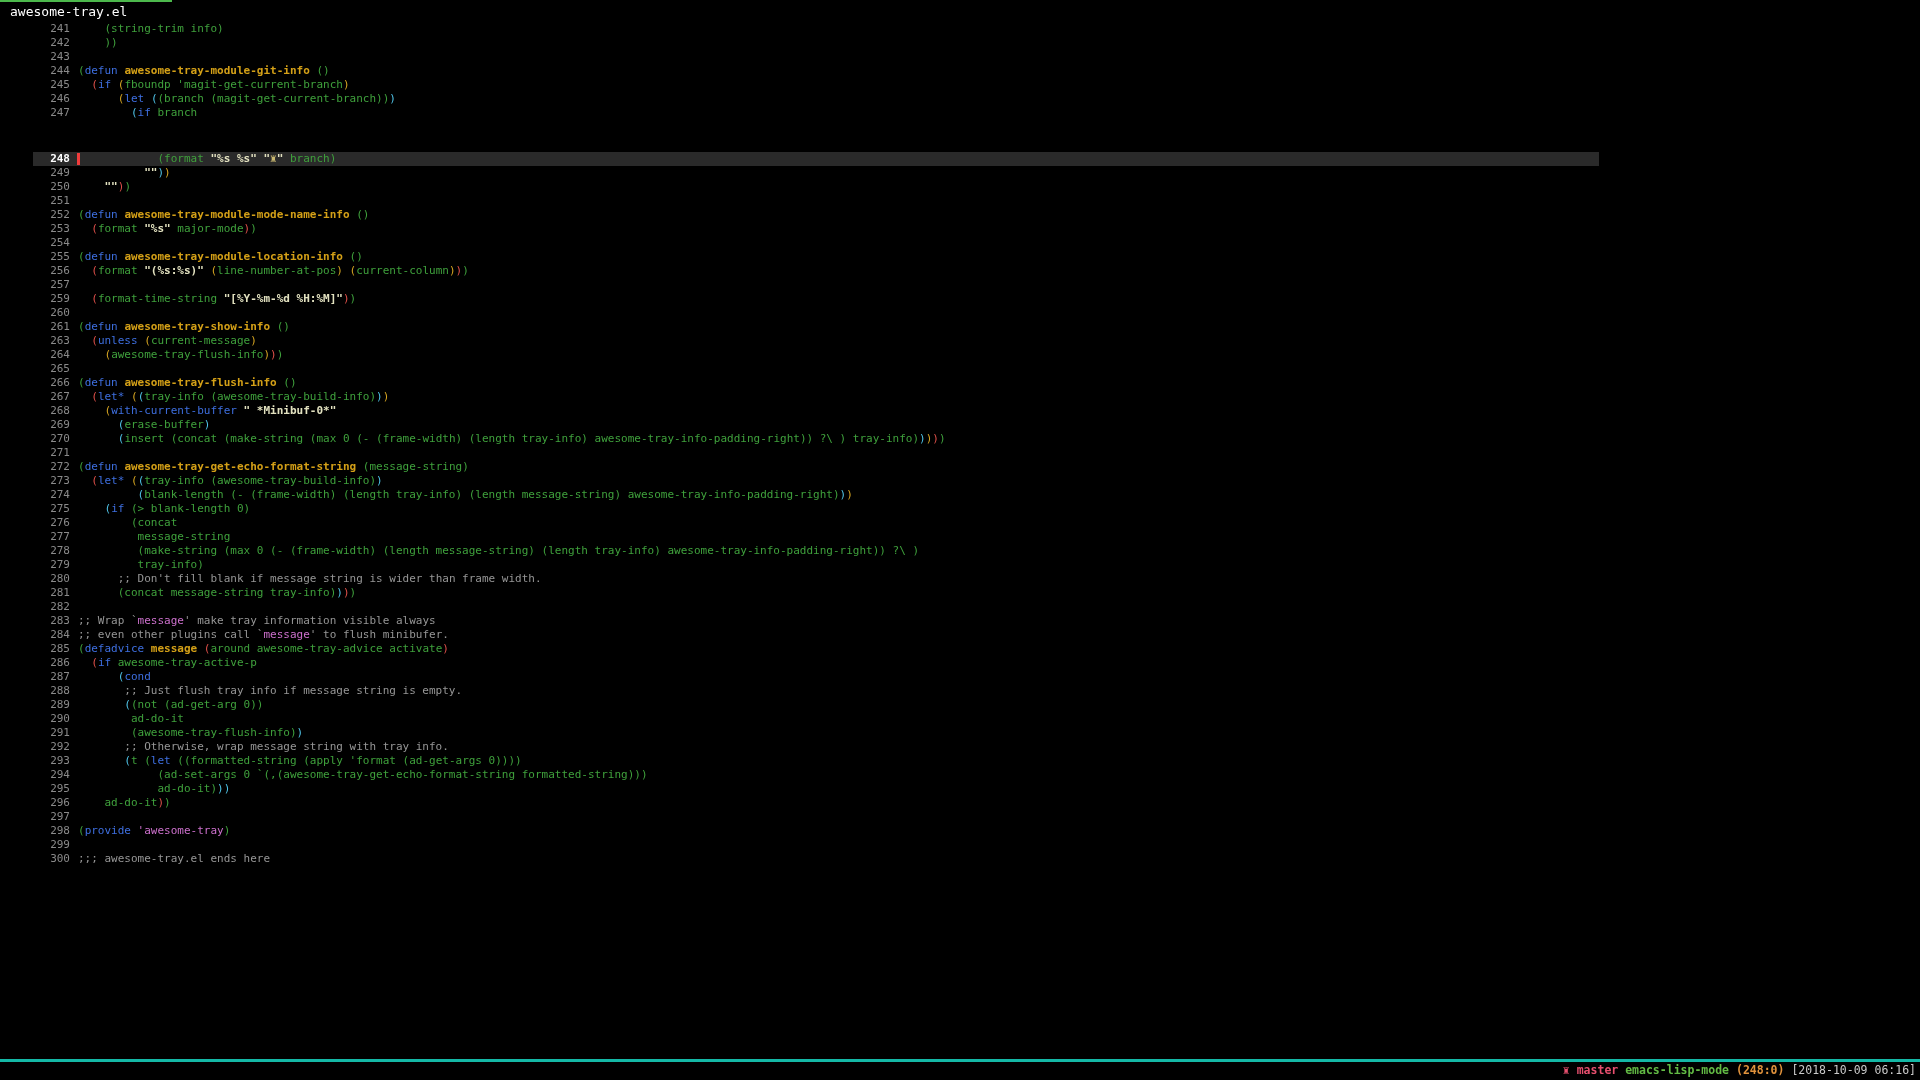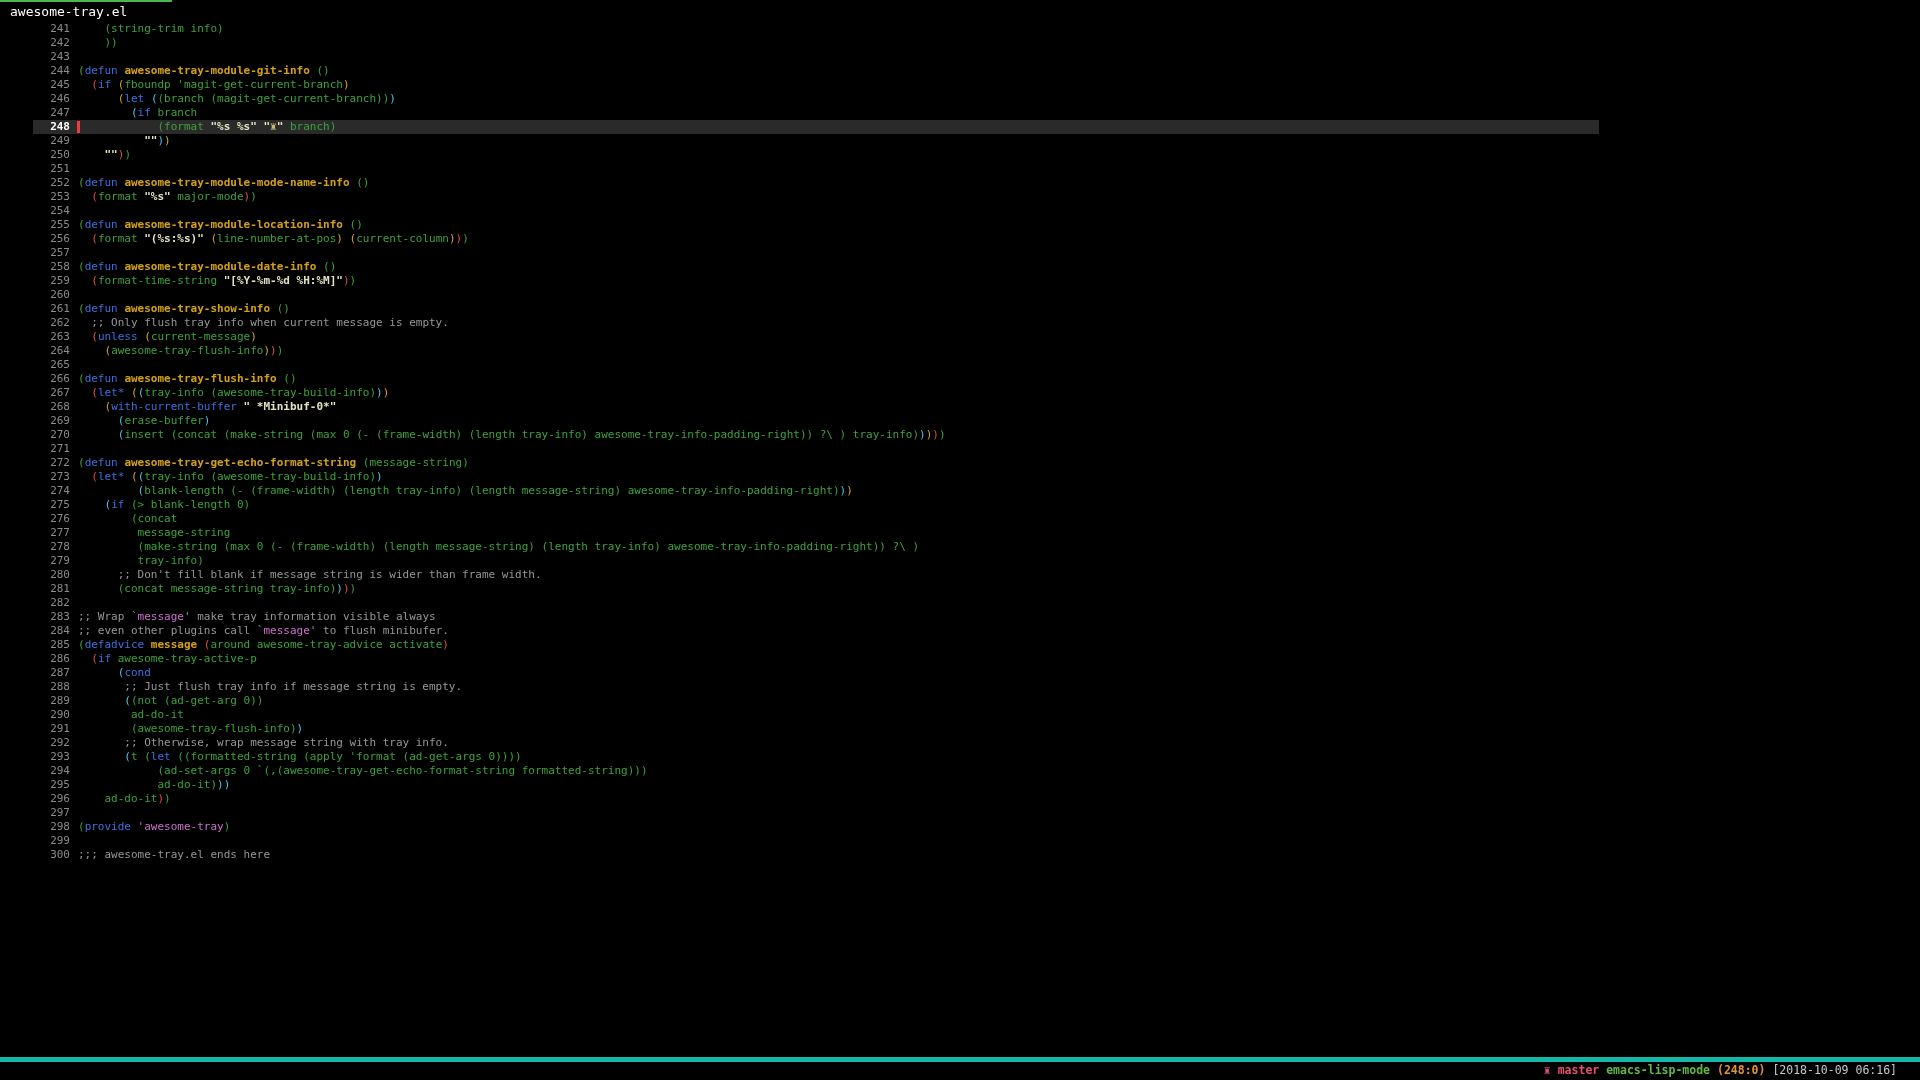--- a/index.html
+++ b/index.html
@@ -2,39 +2,39 @@
 <html><head>
 <meta charset="utf-8">
 <style>
   html,body{margin:0;padding:0;background:#000;}
   body{width:1920px;height:1080px;overflow:hidden;position:relative;
        font-family:"DejaVu Sans Mono","Liberation Mono",monospace;}
   .tab-indicator{position:absolute;top:0;left:0;width:172px;height:2px;background:#4cb84c;}
   .buffer-title{position:absolute;top:4px;left:10px;font-size:13px;color:#ffffff;}
   .code{position:absolute;top:22px;left:0;right:0;font-size:11px;padding-left:33px;}
   .row{display:flex;height:14px;line-height:14px;position:relative;}
-  .row.current{background:#2a2a2a;width:1566px;}
+  .row.current{background:#2a2a2a;width:1566px;margin-top:32px;}
   .ln{flex:0 0 37px;padding-right:8px;text-align:right;color:#8a8a8a;}
   .row.current .ln{color:#ffffff;font-weight:bold;}
   .txt{white-space:pre;}
   .cursor{position:absolute;left:44px;top:1px;width:3px;height:12px;background:#f03c3c;}
   
   .g{color:#3fa13c;}
   .b{color:#3e6fe0;}
   .fn{color:#d4a017;font-weight:bold;margin-top:8px;}
   .str{color:#e3e2c0;font-weight:bold;}
   .cm{color:#969696;}
   .mg{color:#cc70cc;}
   .r{color:#e0504a;}
   .yl{color:#d6a521;}
   .cy{color:#4fc4e8;}
   .rk{color:#c9b870;}
   
-  .modeline{position:absolute;left:0;right:0;bottom:0;height:17px;border-top:5px solid #14b8a6;
-            text-align:right;padding:1px 23px 0 0;font-size:11.5px;line-height:15px;background:#000;}
+  .modeline{position:absolute;left:0;right:0;bottom:0;height:17px;border-top:3px solid #14b8a6;
+            text-align:right;padding:1px 4px 0 0;font-size:11.5px;line-height:15px;background:#000;}
   .ml-git{color:#e64f6e;font-weight:bold;}
   .ml-mode{color:#63bb45;font-weight:bold;}
   .ml-pos{color:#e0923c;font-weight:bold;}
   .ml-date{color:#c9c9c9;}
 </style>
 </head>
 <body>
 
 <div class="tab-indicator"></div>
 <div class="buffer-title">awesome-tray.el</div>
@@ -103,38 +103,30 @@
     </div>
     <div class="row">
       <span class="ln">256</span>
       <span class="txt"><span class="g">  </span><span class="r">(</span><span class="g">format </span><span class="str">"(%s:%s)"</span><span class="g"> </span><span class="yl">(</span><span class="g">line-number-at-pos</span><span class="yl">)</span><span class="g"> </span><span class="yl">(</span><span class="g">current-column</span><span class="yl">)</span><span class="r">)</span><span class="g">)</span></span>
     </div>
     <div class="row">
       <span class="ln">257</span>
       <span class="txt"></span>
     </div>
     <div class="row">
-      <span class="ln">258</span>
-      <span class="txt"><span class="g">(</span><span class="b">defun</span><span class="g"> </span><span class="fn">awesome-tray-module-date-info</span><span class="g"> ()</span></span>
-    </div>
-    <div class="row">
       <span class="ln">259</span>
       <span class="txt"><span class="g">  </span><span class="r">(</span><span class="g">format-time-string </span><span class="str">"[%Y-%m-%d %H:%M]"</span><span class="r">)</span><span class="g">)</span></span>
     </div>
     <div class="row">
       <span class="ln">260</span>
       <span class="txt"></span>
     </div>
     <div class="row">
       <span class="ln">261</span>
       <span class="txt"><span class="g">(</span><span class="b">defun</span><span class="g"> </span><span class="fn">awesome-tray-show-info</span><span class="g"> ()</span></span>
-    </div>
-    <div class="row">
-      <span class="ln">262</span>
-      <span class="txt"><span class="g">  </span><span class="cm">;; Only flush tray info when current message is empty.</span></span>
     </div>
     <div class="row">
       <span class="ln">263</span>
       <span class="txt"><span class="g">  </span><span class="r">(</span><span class="b">unless</span><span class="g"> </span><span class="yl">(</span><span class="g">current-message</span><span class="yl">)</span></span>
     </div>
     <div class="row">
       <span class="ln">264</span>
       <span class="txt"><span class="g">    </span><span class="yl">(</span><span class="g">awesome-tray-flush-info</span><span class="yl">)</span><span class="r">)</span><span class="g">)</span></span>
     </div>
     <div class="row">

